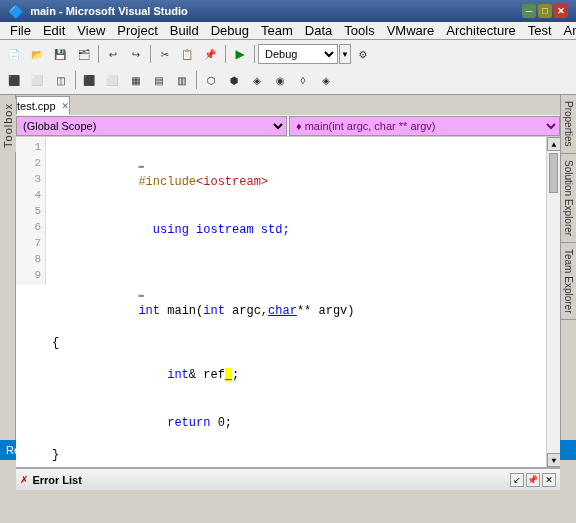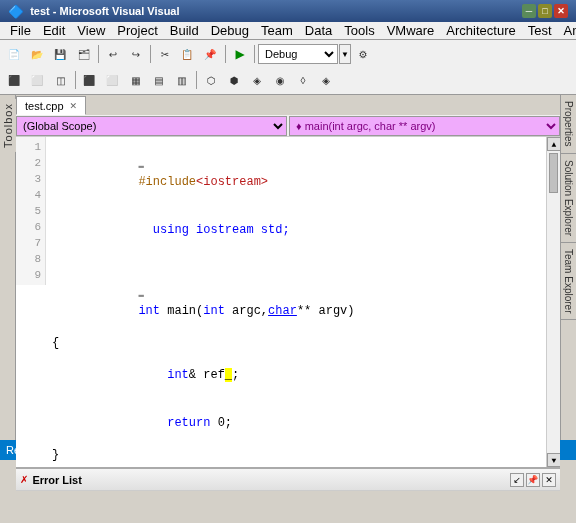--- a/index.html
+++ b/index.html
@@ -161,21 +161,21 @@
       height: 20px;
       background: #d4d0c8;
       display: flex;
       align-items: flex-end;
     }
     .file-tab {
       height: 19px;
       background: #f5f5f5;
       border: 1px solid #999;
       border-bottom: none;
-      padding: 0 8px;
+      padding: 0 0;
       font-size: 11px;
       display: flex;
       align-items: center;
       cursor: pointer;
       color: #000;
     }
     .file-tab.active {
       background: #fff;
       border-bottom: 1px solid #fff;
       z-index: 1;
@@ -317,21 +317,21 @@
       justify-content: center;
       font-size: 8px;
       cursor: pointer;
     }
   </style>
 </head>
 <body>
 
 <div id="title-bar">
   <span style="margin-right:6px; font-size:13px;">🔷</span>
-  <span class="title-text">test - Microsoft Visual Visual</span>
+  <span class="title-text">main - Microsoft Visual Studio</span>
   <div class="window-controls">
     <div class="win-btn minimize">─</div>
     <div class="win-btn maximize">□</div>
     <div class="win-btn close-btn">✕</div>
   </div>
 </div>
 
 <div id="menu-bar">
   <span class="menu-item">File</span>
   <span class="menu-item">Edit</span>

